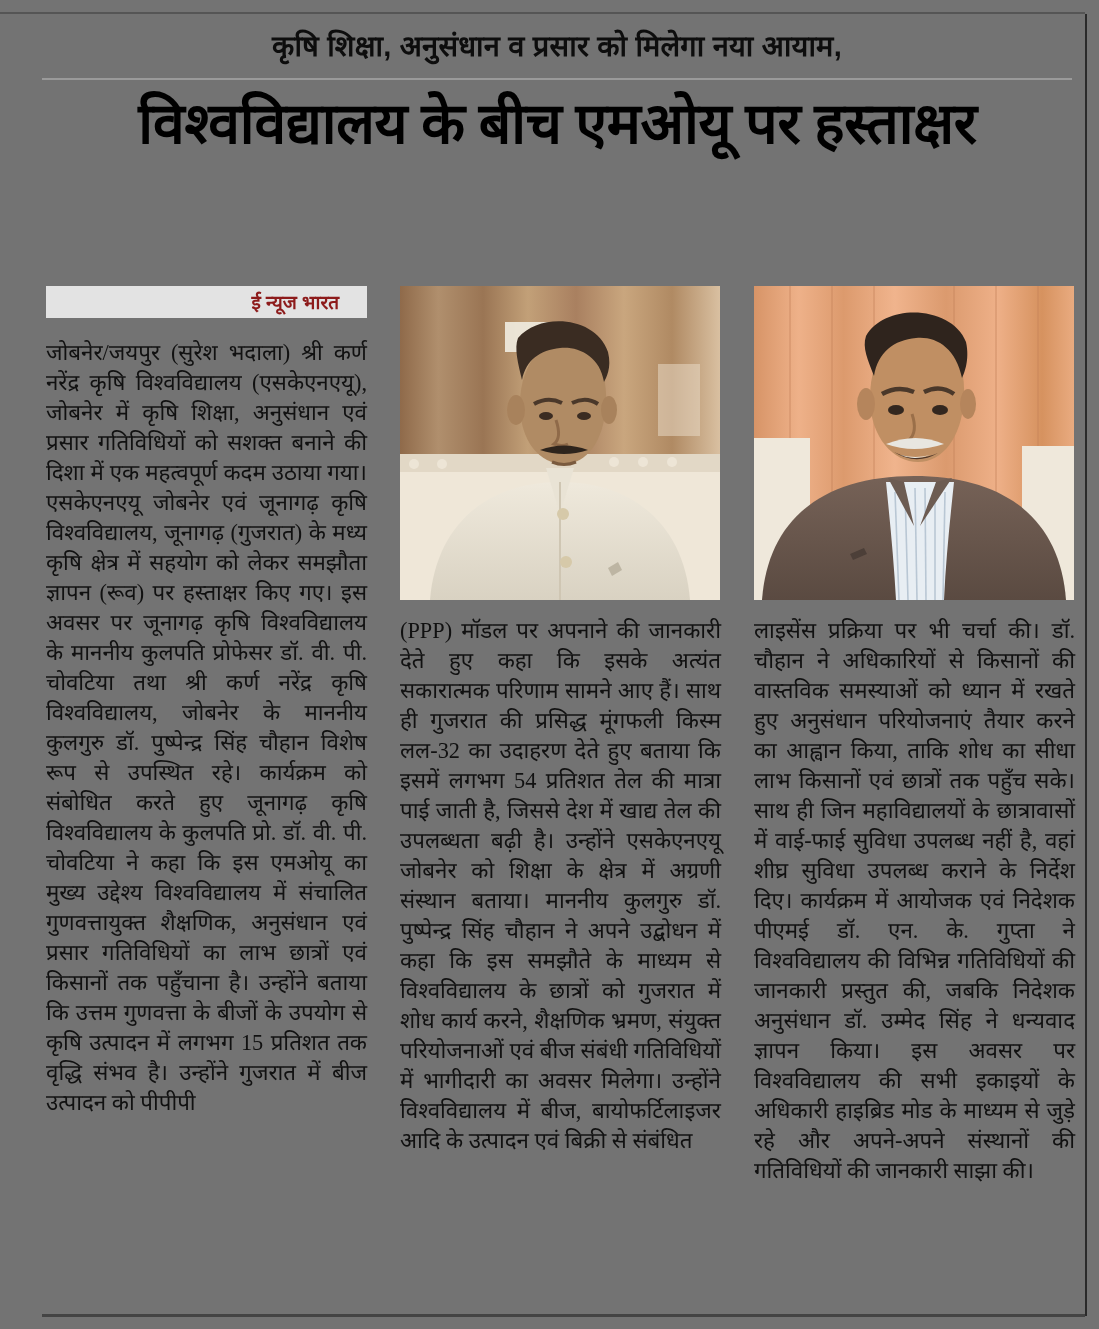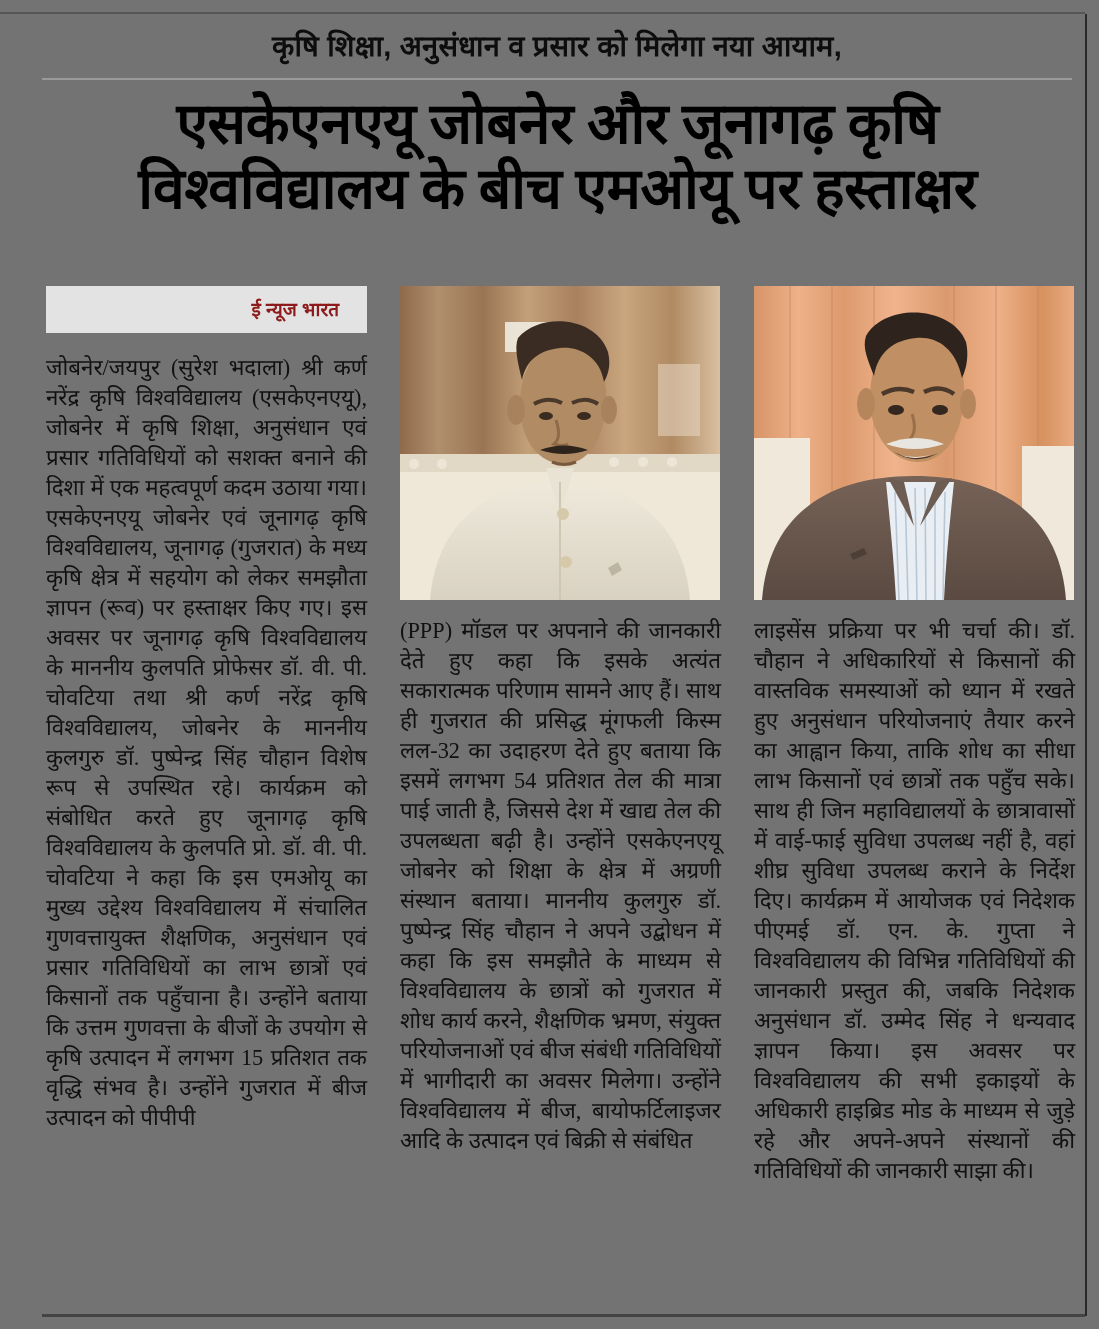--- a/index.html
+++ b/index.html
@@ -100,21 +100,21 @@
     display: flex;
     gap: 33px;
   }
   .col {
     width: 321px;
     position: relative;
   }
 
   
   .byline-badge {
-    height: 47px;
+    height: 32px;
     background: #e3e3e3;
     display: flex;
     align-items: center;
     justify-content: flex-end;
     padding-right: 28px;
     box-sizing: border-box;
     margin-bottom: 20px;
   }
   .byline-badge .badge-text {
     font-family: "Liberation Sans", "DejaVu Sans", sans-serif;
@@ -157,21 +157,20 @@
   <div class="edge-rule-top"></div>
   <div class="edge-rule-right"></div>
   <div class="edge-rule-bottom"></div>
 
   <div class="kicker-wrap">
     <div class="kicker">कृषि शिक्षा, अनुसंधान व प्रसार को मिलेगा नया आयाम,</div>
   </div>
   <div class="rule-under-kicker"></div>
 
   <div class="headline">
-    <span class="hl-line">एसकेएनएयू जोबनेर और जूनागढ़ कृषि</span>
     <span class="hl-line">विश्वविद्यालय के बीच एमओयू पर हस्ताक्षर</span>
   </div>
 
   <div class="columns">
 
     <div class="col col-1">
       <div class="byline-badge">
         <span class="badge-text">ई न्यूज भारत</span>
       </div>
       <div class="body-text"><span class="lead">जोबनेर/जयपुर (सुरेश भदाला)</span><span> श्री कर्ण नरेंद्र कृषि विश्वविद्यालय (एसकेएनएयू), जोबनेर में कृषि शिक्षा, अनुसंधान एवं प्रसार गतिविधियों को सशक्त बनाने की दिशा में एक महत्वपूर्ण कदम उठाया गया। एसकेएनएयू जोबनेर एवं जूनागढ़ कृषि विश्वविद्यालय, जूनागढ़ (गुजरात) के मध्य कृषि क्षेत्र में सहयोग को लेकर समझौता ज्ञापन (रूव) पर हस्ताक्षर किए गए। इस अवसर पर जूनागढ़ कृषि विश्वविद्यालय के माननीय कुलपति प्रोफेसर डॉ. वी. पी. चोवटिया तथा श्री कर्ण नरेंद्र कृषि विश्वविद्यालय, जोबनेर के माननीय कुलगुरु डॉ. पुष्पेन्द्र सिंह चौहान विशेष रूप से उपस्थित रहे। कार्यक्रम को संबोधित करते हुए जूनागढ़ कृषि विश्वविद्यालय के कुलपति प्रो. डॉ. वी. पी. चोवटिया ने कहा कि इस एमओयू का मुख्य उद्देश्य विश्वविद्यालय में संचालित गुणवत्तायुक्त शैक्षणिक, अनुसंधान एवं प्रसार गतिविधियों का लाभ छात्रों एवं किसानों तक पहुँचाना है। उन्होंने बताया कि उत्तम गुणवत्ता के बीजों के उपयोग से कृषि उत्पादन में लगभग 15 प्रतिशत तक वृद्धि संभव है। उन्होंने गुजरात में बीज उत्पादन को पीपीपी</span></div>

